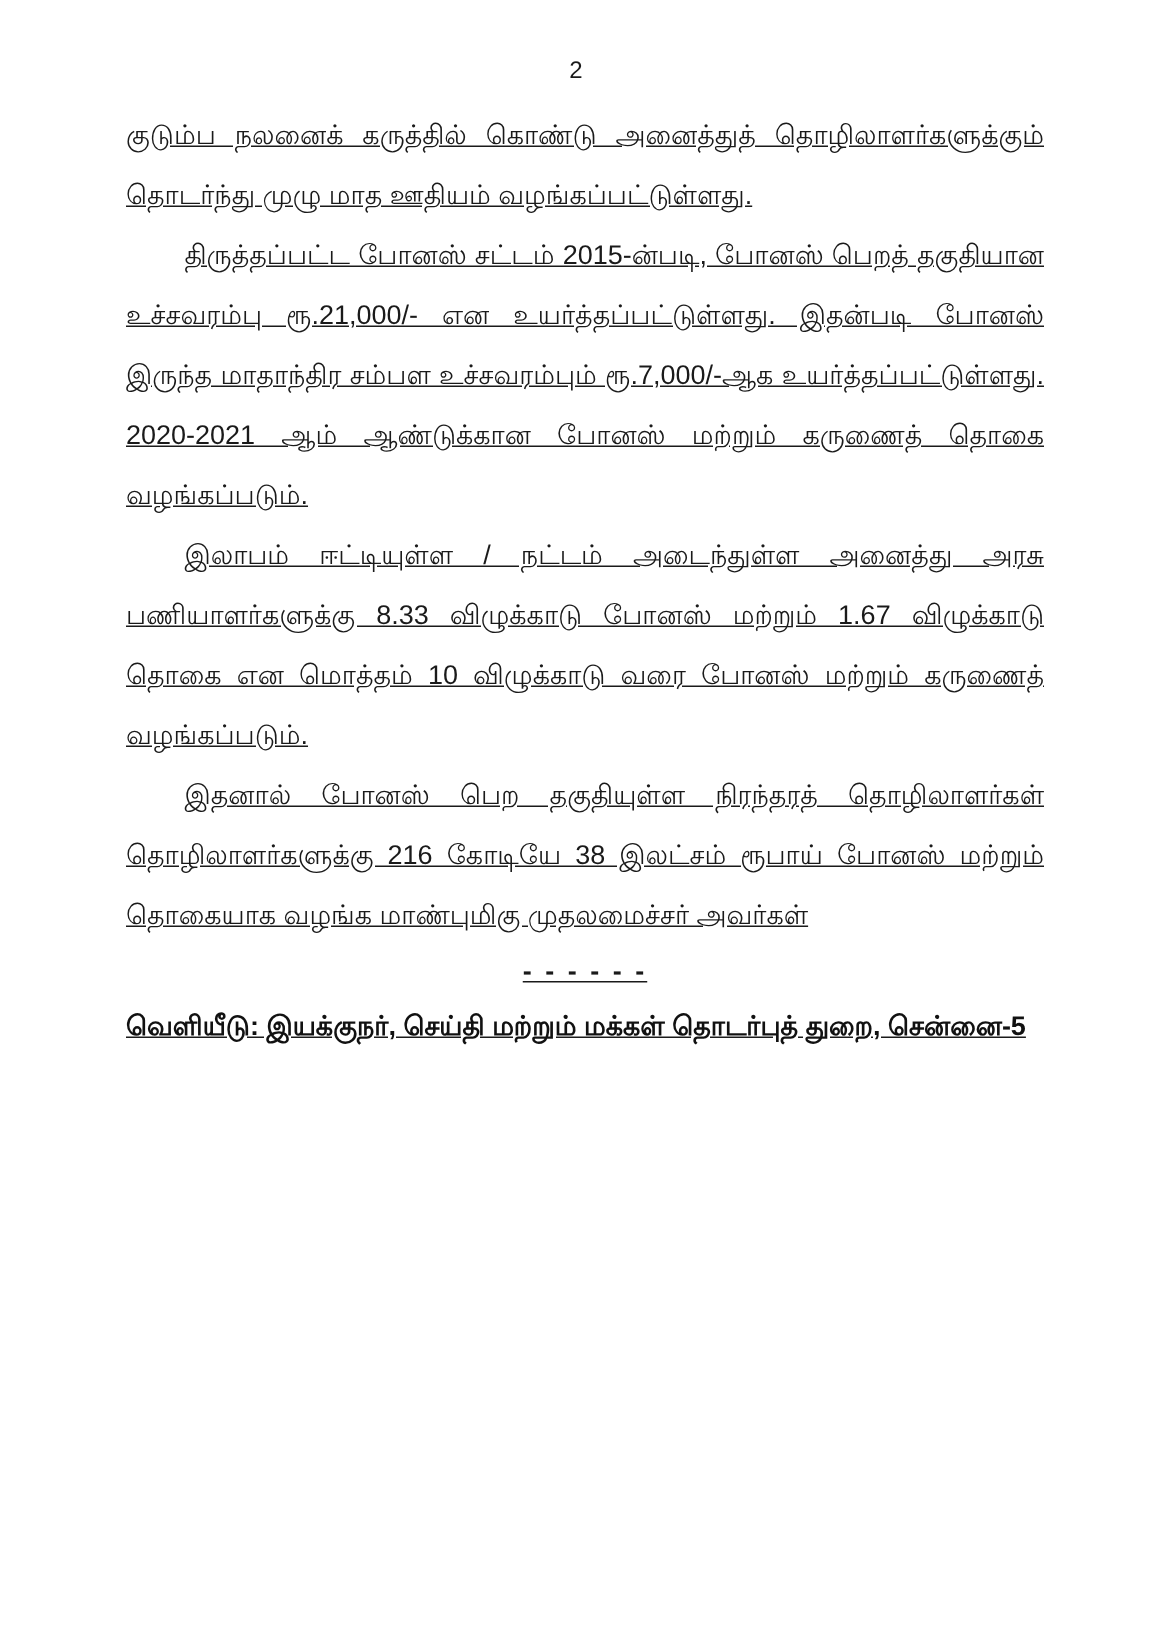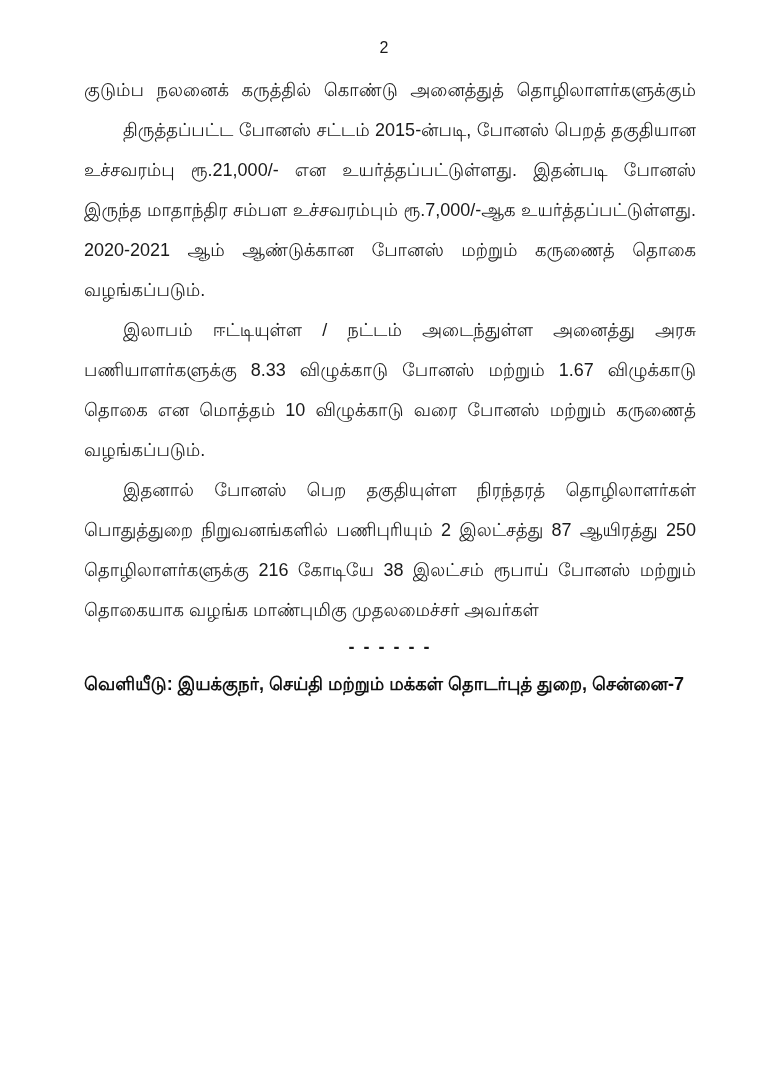--- a/index.html
+++ b/index.html
@@ -30,20 +30,21 @@
     font-size: 16px;
     line-height: 20px;
     color: #1a1a1a;
   }
   .content {
     position: absolute;
     top: 70px;
     left: 84px;
     width: 612px;
     font-size: 18px;
+    text-decoration: underline;
   }
   .para {
     margin: 0;
     padding: 0;
   }
   .line {
     height: 40px;
     line-height: 40px;
     overflow: hidden;
     text-align: justify;
@@ -83,43 +84,43 @@
 <body>
 
 <div class="page">
 
   <div class="page-number">2</div>
 
   <div class="content">
 
     <div class="para">
       <div class="line">குடும்ப நலனைக் கருத்தில் கொண்டு அனைத்துத் தொழிலாளர்களுக்கும்</div>
+      <div class="line last">தொடர்ந்து முழு மாத ஊதியம் வழங்கப்பட்டுள்ளது.</div>
     </div>
 
     <div class="para">
       <div class="line indent">திருத்தப்பட்ட போனஸ் சட்டம் 2015-ன்படி, போனஸ் பெறத் தகுதியான சம்பள</div>
       <div class="line">உச்சவரம்பு ரூ.21,000/- என உயர்த்தப்பட்டுள்ளது. இதன்படி போனஸ் கணக்கிட</div>
       <div class="line">இருந்த மாதாந்திர சம்பள உச்சவரம்பும் ரூ.7,000/-ஆக உயர்த்தப்பட்டுள்ளது. அதன்படி</div>
       <div class="line">2020-2021 ஆம் ஆண்டுக்கான போனஸ் மற்றும் கருணைத் தொகை கீழ்க்கண்டவாறு</div>
       <div class="line last">வழங்கப்படும்.</div>
     </div>
 
     <div class="para">
       <div class="line indent">இலாபம் ஈட்டியுள்ள / நட்டம் அடைந்துள்ள அனைத்து அரசு பொதுத்துறை</div>
       <div class="line">பணியாளர்களுக்கு 8.33 விழுக்காடு போனஸ் மற்றும் 1.67 விழுக்காடு கருணைத்</div>
       <div class="line">தொகை என மொத்தம் 10 விழுக்காடு வரை போனஸ் மற்றும் கருணைத் தொகை</div>
       <div class="line last">வழங்கப்படும்.</div>
     </div>
 
     <div class="para">
       <div class="line indent">இதனால் போனஸ் பெற தகுதியுள்ள நிரந்தரத் தொழிலாளர்கள் போனஸ் மற்றும்</div>
-      <div class="line">பொதுத்துறை நிறுவனங்களில் பணிபுரியும் 2 இலட்சத்து 87 ஆயிரத்து 250</div>
       <div class="line">தொழிலாளர்களுக்கு 216 கோடியே 38 இலட்சம் ரூபாய் போனஸ் மற்றும் கருணைத்</div>
       <div class="line last">தொகையாக வழங்க மாண்புமிகு முதலமைச்சர் அவர்கள் உத்தரவிட்டுள்ளார்.</div>
     </div>
 
     <div class="separator">- - - - - -</div>
 
-    <div class="footer-line">வெளியீடு: இயக்குநர், செய்தி மற்றும் மக்கள் தொடர்புத் துறை, சென்னை-7</div>
+    <div class="footer-line">வெளியீடு: இயக்குநர், செய்தி மற்றும் மக்கள் தொடர்புத் துறை, சென்னை-5</div>
 
   </div>
 
 </div>
 
 </body></html>

